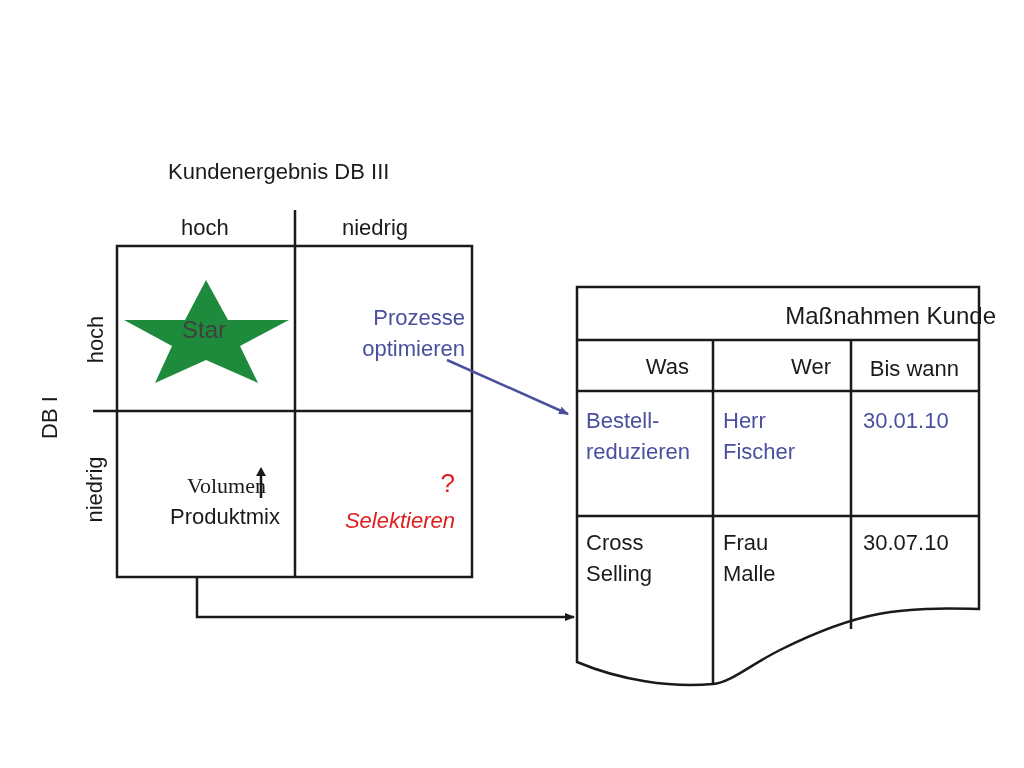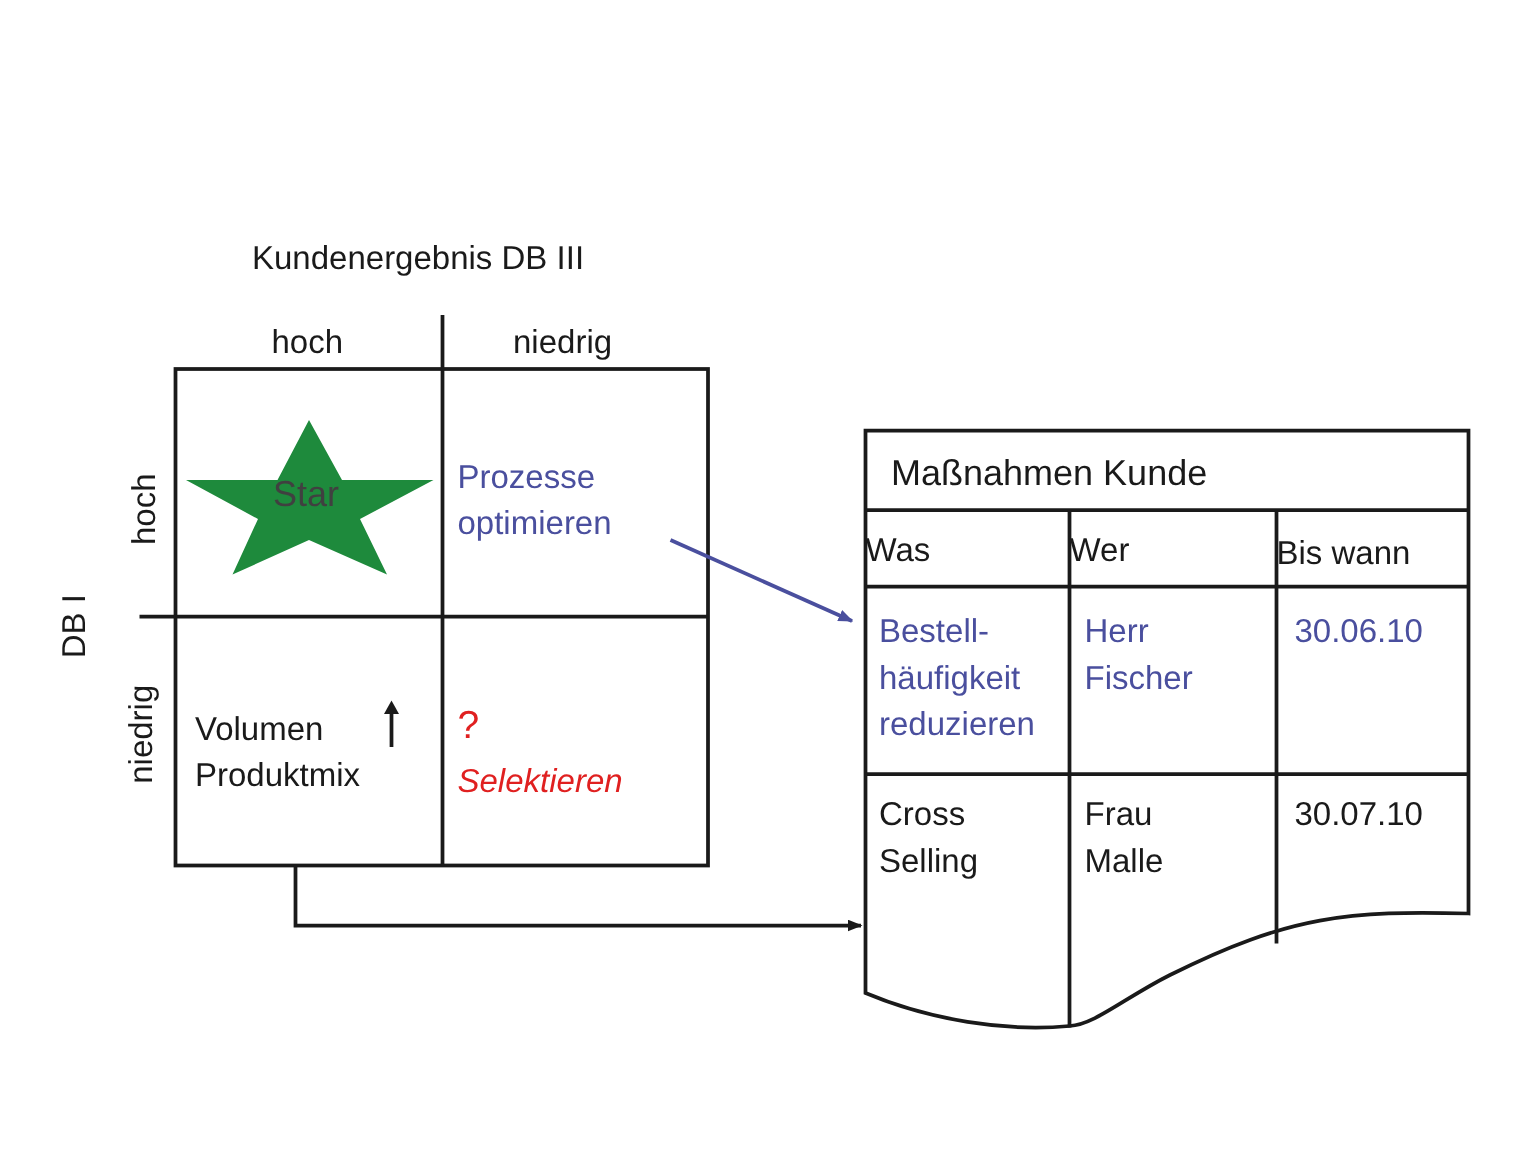--- a/index.html
+++ b/index.html
@@ -1,21 +1,21 @@
 <!DOCTYPE html>
 <html><head>
 <meta charset="utf-8">
 <style>
   html, body { margin:0; padding:0; background:#ffffff; }
   body { width:1024px; height:768px; position:relative; overflow:hidden; font-family:"Liberation Sans", sans-serif; }
   svg { position:absolute; left:0; top:0; }
   .t { position:absolute; font-size:22px; color:#1a1a1a; line-height:31px; white-space:nowrap; }
   .blue { color:#4a4f9e; }
   .red { color:#e02020; }
-  .center { text-align:left; }
+  .center { text-align:right; }
 </style>
 </head>
 <body>
 
 <svg width="1024" height="768">
   <defs>
     <marker id="ahBlue" markerWidth="10" markerHeight="8" refX="9" refY="4" orient="auto" markerUnits="userSpaceOnUse">
       <path d="M0,0 L10,4 L0,8 Z" fill="#4a4f9e"></path>
     </marker>
     <marker id="ahBlack" markerWidth="10" markerHeight="8" refX="9" refY="4" orient="auto" markerUnits="userSpaceOnUse">
@@ -52,42 +52,41 @@
 <div class="t" style="left:61px;top:474px;transform:rotate(-90deg);transform-origin:center;">niedrig</div>
 
 <div class="t" style="left:182px;top:314px;color:#404040;font-size:24px;">Star</div>
 
 <div class="t blue center" style="left:305px;top:302px;width:160px;">
   <div>Prozesse</div>
   <div>optimieren</div>
 </div>
 
 <div class="t center" style="left:130px;top:470px;width:150px;">
-  <div style="padding-right:14px;">Volumen</div>
+  <div style="padding-right:14px;font-family:Liberation Serif, serif;">Volumen</div>
   <div>Produktmix</div>
 </div>
 
 <div class="t red center" style="left:305px;top:468px;width:150px;font-size:26px;">?</div>
 <div class="t red center" style="left:305px;top:505px;width:150px;font-style:italic;">Selektieren</div>
 
 <div class="t center" style="left:594px;top:300px;width:402px;font-size:24px;">Maßnahmen Kunde</div>
 <div class="t center" style="left:577px;top:351px;width:112px;">Was</div>
 <div class="t center" style="left:713px;top:351px;width:118px;">Wer</div>
 <div class="t center" style="left:851px;top:353px;width:108px;">Bis wann</div>
 
 <div class="t blue" style="left:586px;top:405px;">
   <div>Bestell-</div>
-  <div>häufigkeit</div>
   <div>reduzieren</div>
 </div>
 <div class="t blue" style="left:723px;top:405px;">
   <div>Herr</div>
   <div>Fischer</div>
 </div>
-<div class="t blue" style="left:863px;top:405px;">30.06.10</div>
+<div class="t blue" style="left:863px;top:405px;">30.01.10</div>
 
 <div class="t" style="left:586px;top:527px;">
   <div>Cross</div>
   <div>Selling</div>
 </div>
 <div class="t" style="left:723px;top:527px;">
   <div>Frau</div>
   <div>Malle</div>
 </div>
 <div class="t" style="left:863px;top:527px;">30.07.10</div>

